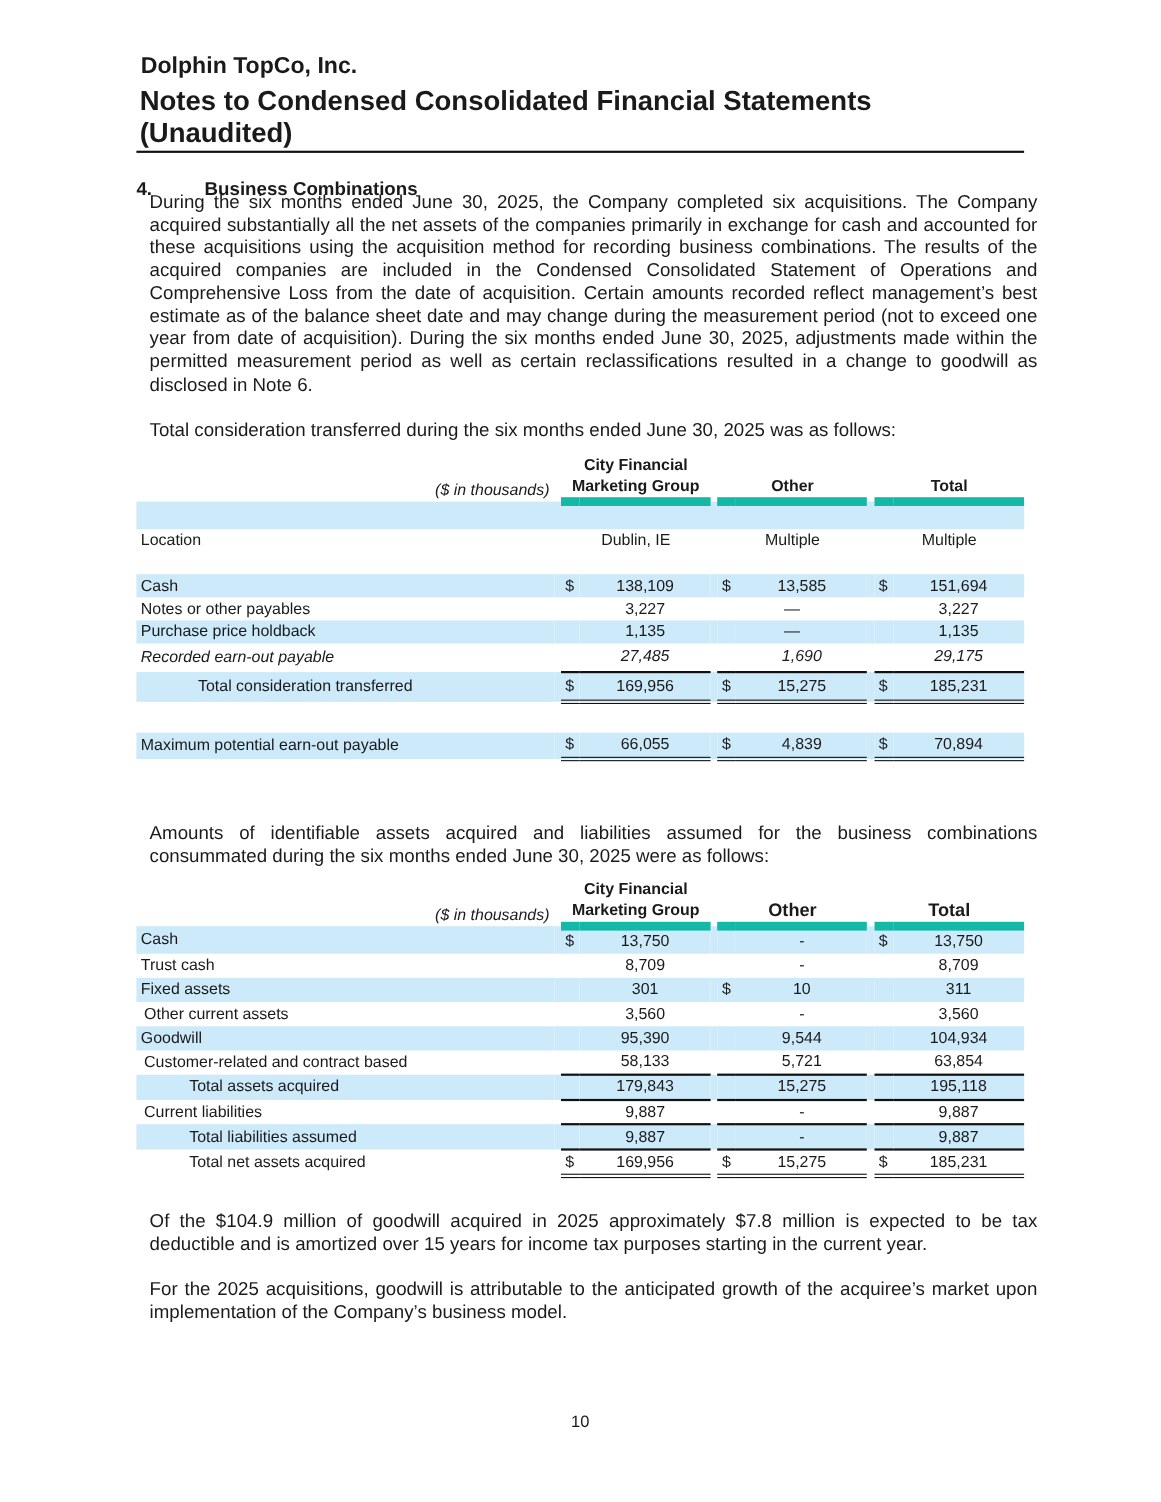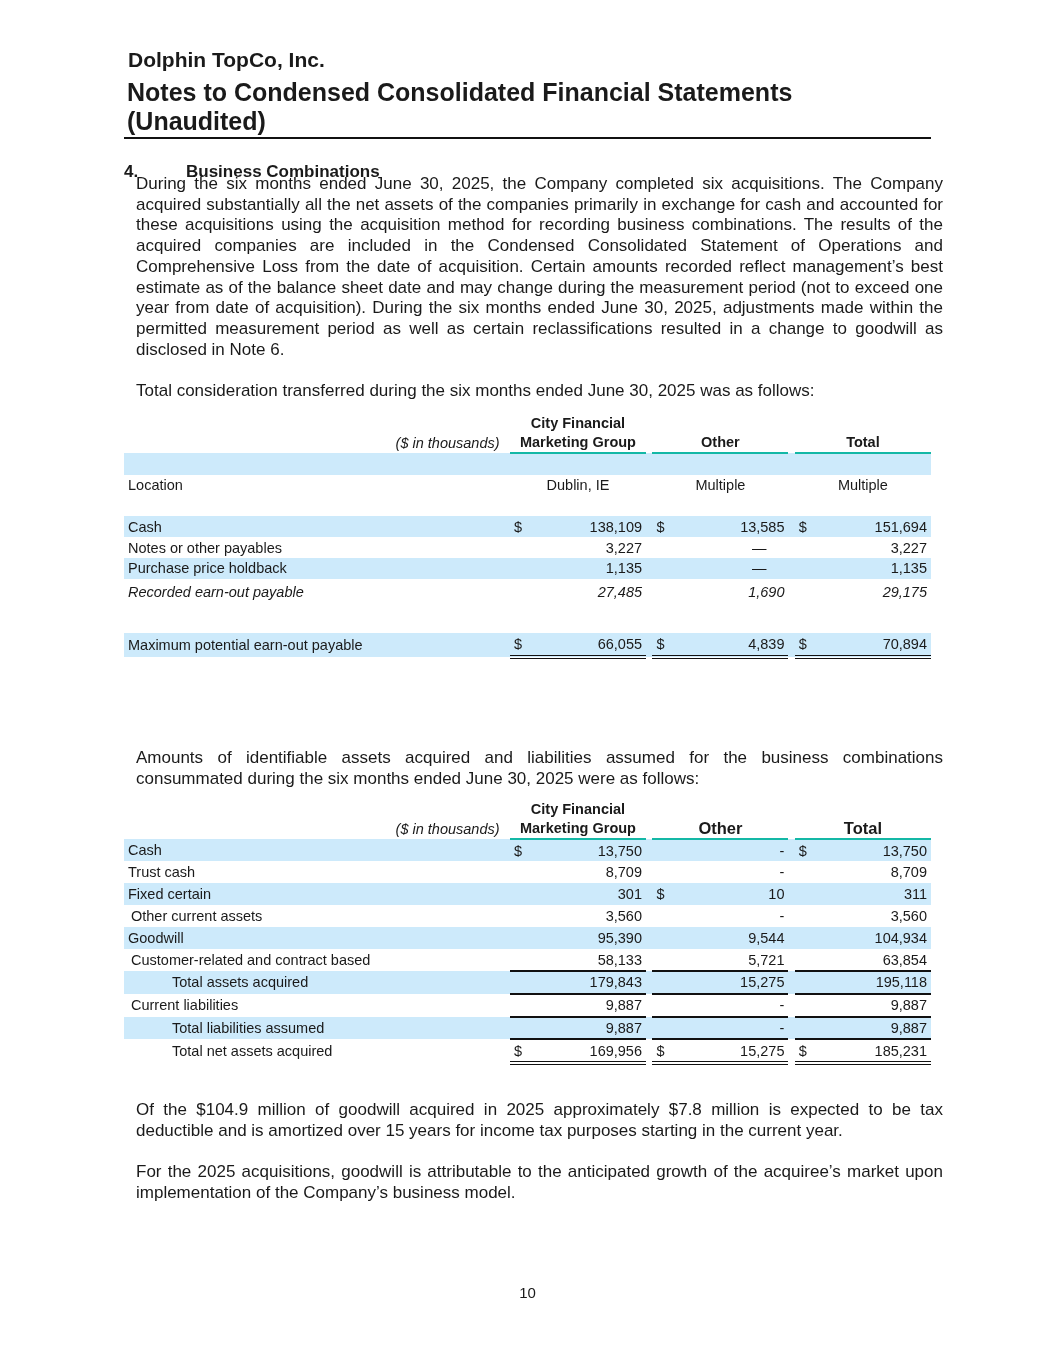--- a/index.html
+++ b/index.html
@@ -23,24 +23,24 @@
   .para.last-left { text-align-last: left; }
   table.fin {
     position: absolute; left: 0; width: 807px; border-collapse: collapse;
     font-size: 14.5px; table-layout: fixed;
   }
   table.fin td { padding: 0 4px; height: 20.8px; white-space: nowrap; vertical-align: middle; }
   table.fin tr.shade td { background: #cdeafb; }
   .c-label { width: 357px; }
   .c-gap { width: 6px; padding: 0 !important; }
   .c-dol { width: 16px; }
-  .c-num { width: 112px; text-align: right; }
+  .c-num { width: 112px; text-align: center; }
   .hdr td { font-weight: bold; text-align: center; vertical-align: bottom !important; line-height: 18.5px; padding-bottom: 1px !important; }
   .hdr td.lbl { font-weight: normal; font-style: italic; text-align: right; }
-  .hdr td.col { border-bottom: 2px solid #14b8a6; }
+  .hdr td.col { border-bottom: 8px solid #14b8a6; }
   .center { text-align: center; }
   .ind1 { padding-left: 56px !important; }
   .ind2 { padding-left: 48px !important; }
   .ind0 { padding-left: 7px !important; }
   .bt td.v { border-top: 2px solid #111; }
   .dbl td.v { border-bottom: 4px double #111; }
   .footer { position: absolute; top: 1284px; left: 0; width: 1055px; text-align: center; font-size: 15px; }
 </style>
 </head>
 <body>
@@ -135,20 +135,32 @@
           <td></td>
       <td></td>
           <td class="c-num">27,485</td>
           <td></td>
       <td></td>
           <td class="c-num">1,690</td>
           <td></td>
       <td></td>
           <td class="c-num">29,175</td>
     </tr>
+    <tr class="shade bt dbl" style="height:27px;">
+      <td class="ind1">Total consideration transferred</td>
+          <td></td>
+      <td class="v">$</td>
+          <td class="c-num v">169,956</td>
+          <td></td>
+      <td class="v">$</td>
+          <td class="c-num v">15,275</td>
+          <td></td>
+      <td class="v">$</td>
+          <td class="c-num v">185,231</td>
+    </tr>
     <tr style="height:28px;">
           <td colspan="10"></td>
         </tr>
     <tr class="shade dbl" style="height:24px;">
       <td>Maximum potential earn-out payable</td>
           <td></td>
       <td class="v">$</td>
           <td class="c-num v">66,055</td>
           <td></td>
       <td class="v">$</td>
@@ -203,21 +215,21 @@
       <td></td>
           <td class="c-num">8,709</td>
           <td></td>
       <td></td>
           <td class="c-num">-</td>
           <td></td>
       <td></td>
           <td class="c-num">8,709</td>
     </tr>
     <tr class="shade" style="height:22px;">
-      <td>Fixed certain</td>
+      <td>Fixed assets</td>
           <td></td>
       <td></td>
           <td class="c-num">301</td>
           <td></td>
       <td>$</td>
           <td class="c-num">10</td>
           <td></td>
       <td></td>
           <td class="c-num">311</td>
     </tr>

